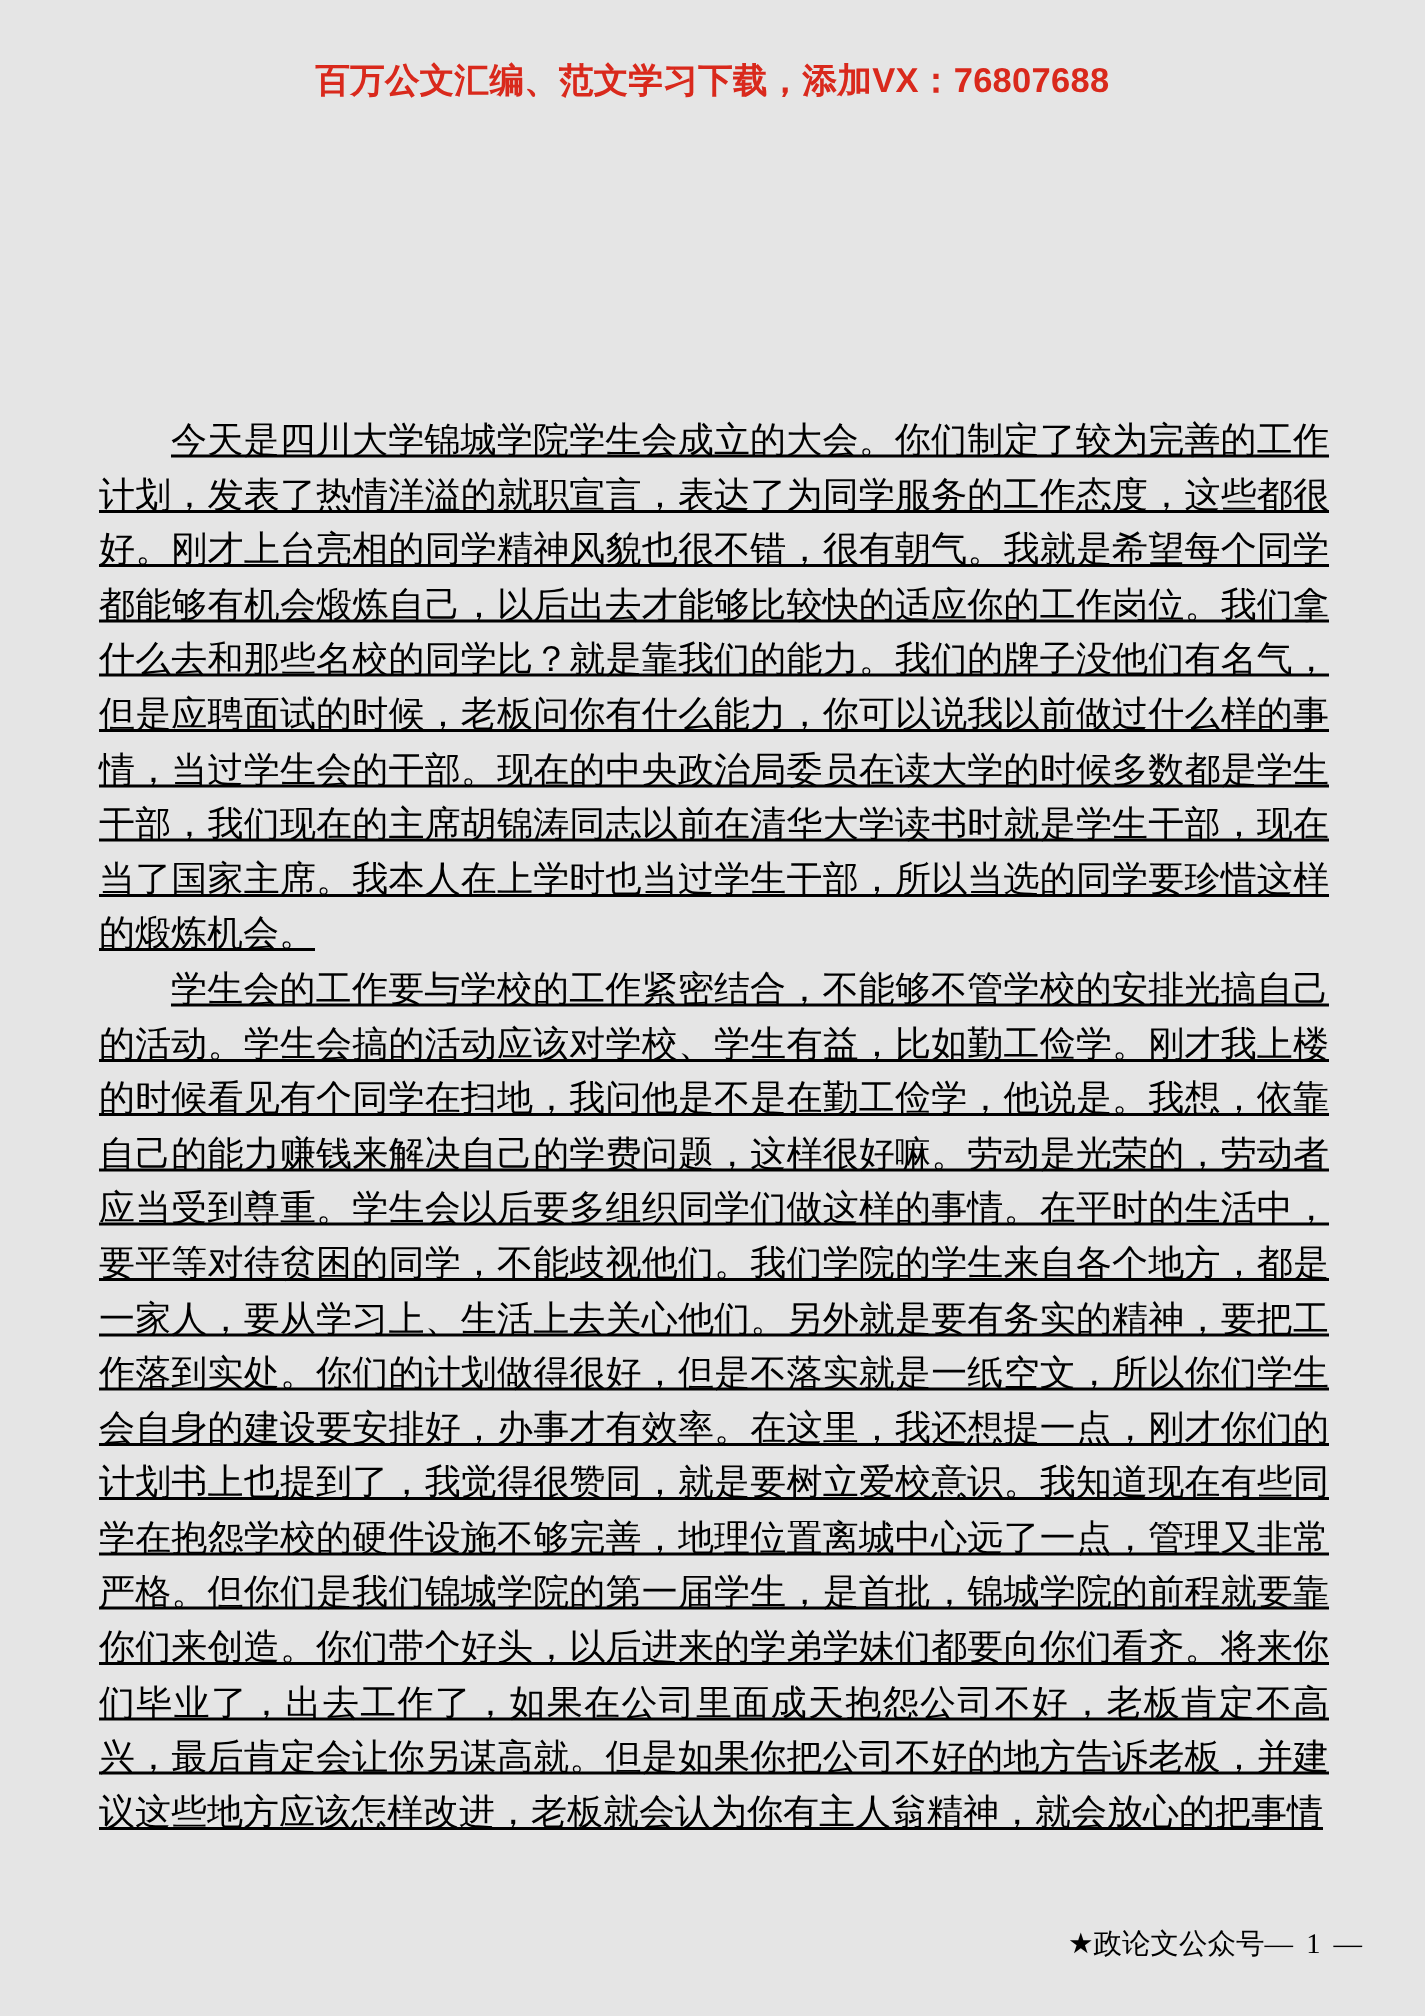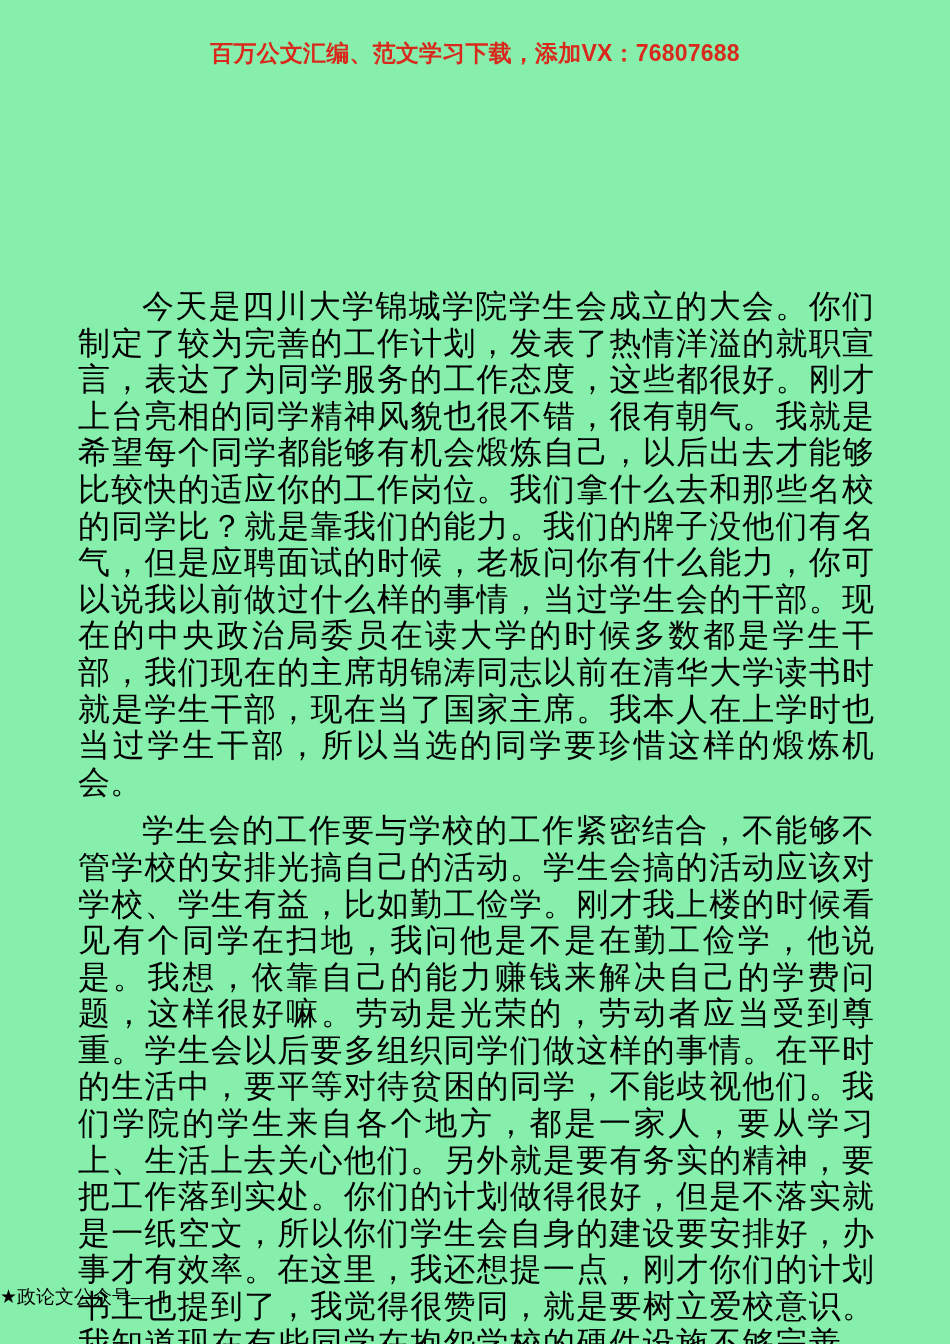--- a/index.html
+++ b/index.html
@@ -10,21 +10,21 @@
   }
   body {
     font-family: "Liberation Sans", "DejaVu Sans", sans-serif;
     color: #000000;
     -webkit-font-smoothing: antialiased;
   }
   .page {
     position: relative;
     width: 950px;
     height: 1344px;
-    background: #86efac;
+    background: #e5e5e5;
     overflow: hidden;
     box-sizing: border-box;
   }
 
   
   .promo-banner {
     position: absolute;
     top: 40px;
     left: 0;
     width: 950px;
@@ -59,39 +59,40 @@
   }
 
   
   .body-copy {
     position: absolute;
     top: 276px;
     left: 66px;
     width: 820px;
   }
   .para {
-    margin: 12px;
-    font-size: 32px;
+    margin: 0;
+    font-size: 24px;
     line-height: 36.6px;
     text-align: justify;
     text-align-last: left;
     text-justify: inter-ideograph;
     text-indent: 2em;
     letter-spacing: 0px;
     word-break: break-all;
+    text-decoration: underline;
   }
 
   
   .footer {
     position: absolute;
     left: 0;
     top: 1284px;
     width: 950px;
-    text-align: left;
-    padding-right: 56px;
+    text-align: right;
+    padding-right: 40px;
     box-sizing: border-box;
     font-size: 19px;
     line-height: 26px;
     white-space: nowrap;
   }
   .footer-brand {
     font-size: 19px;
   }
   .footer-page {
     font-size: 19px;

